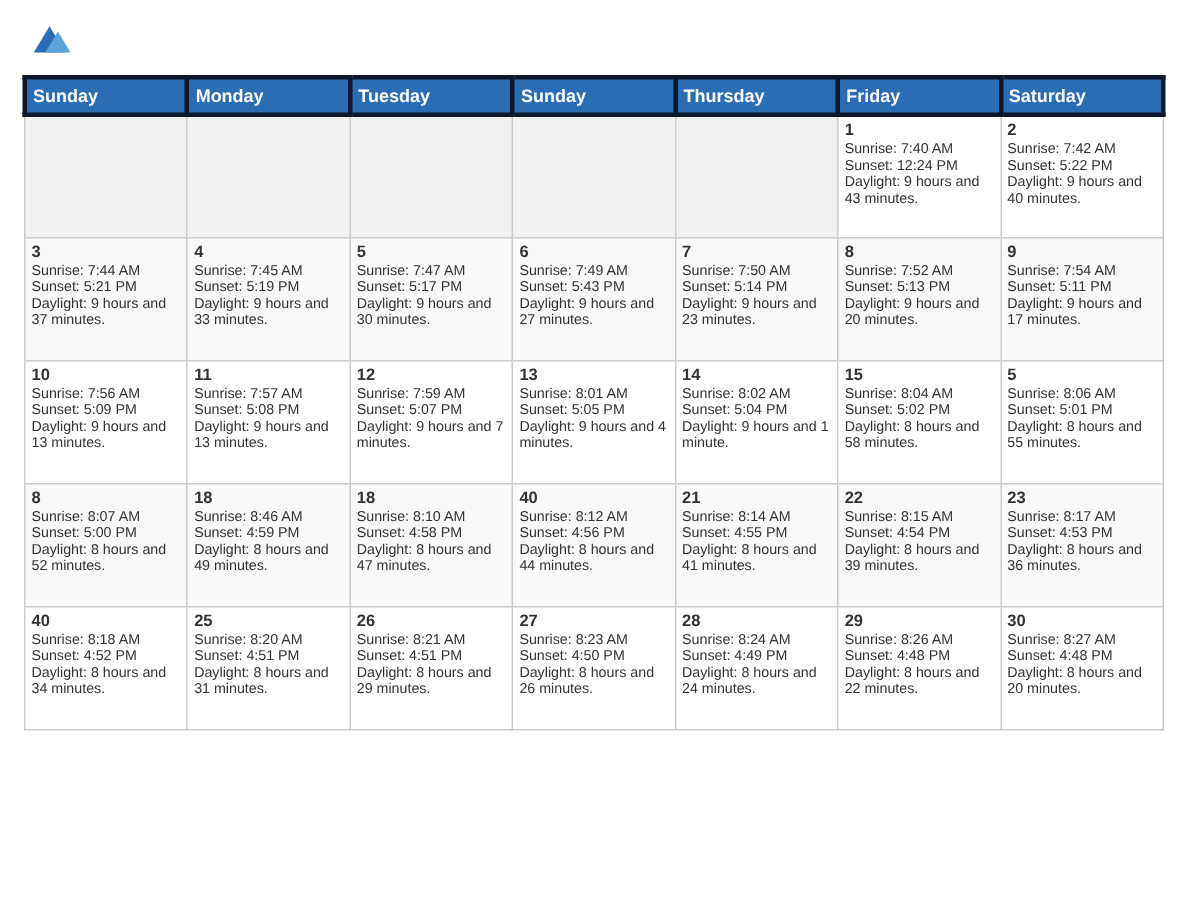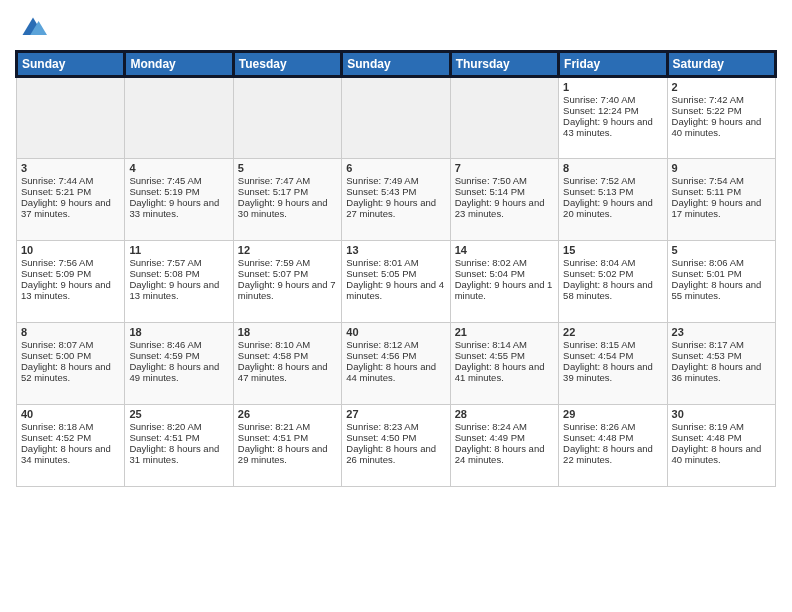--- a/index.html
+++ b/index.html
@@ -300,20 +300,20 @@
             <div>Daylight: 8 hours and 24 minutes.</div>
           </td>
           <td>
             <span class="day-num">29</span>
             <div>Sunrise: 8:26 AM</div>
             <div>Sunset: 4:48 PM</div>
             <div>Daylight: 8 hours and 22 minutes.</div>
           </td>
           <td>
             <span class="day-num">30</span>
-            <div>Sunrise: 8:19 AM</div>
+            <div>Sunrise: 8:27 AM</div>
             <div>Sunset: 4:48 PM</div>
-            <div>Daylight: 8 hours and 40 minutes.</div>
+            <div>Daylight: 8 hours and 20 minutes.</div>
           </td>
         </tr>
       </tbody>
   </table>
 </div>
 
 </body></html>

